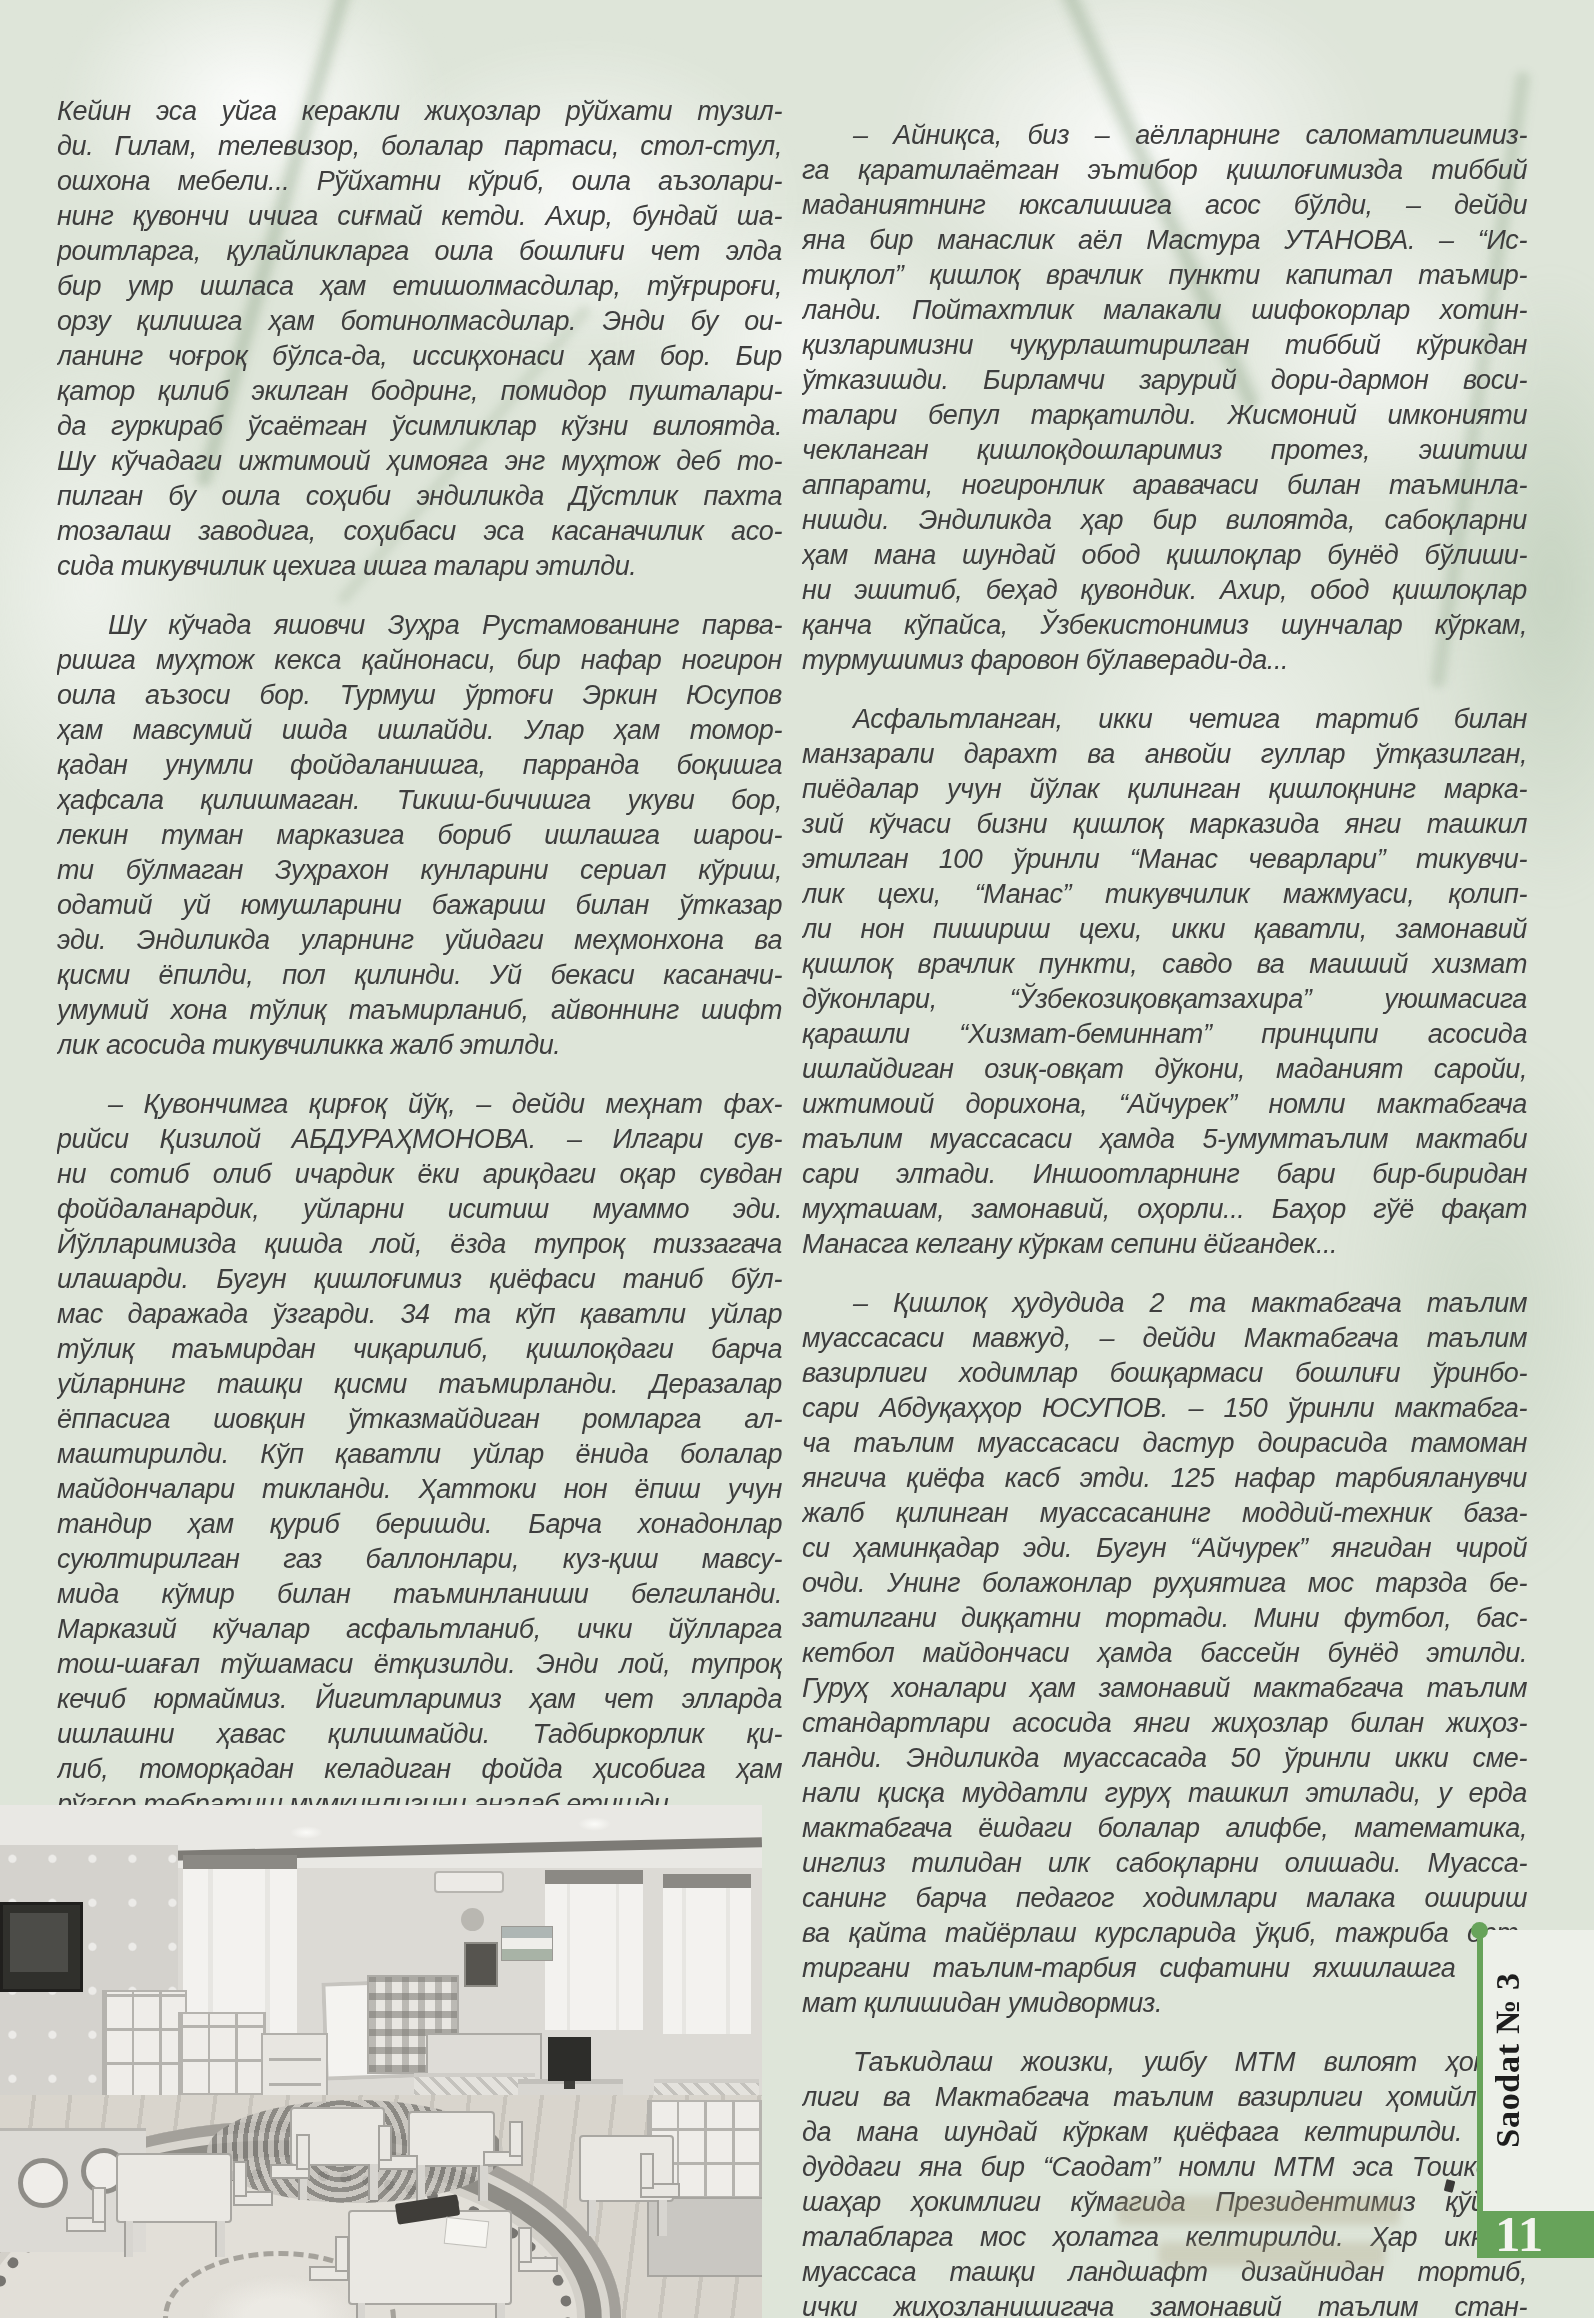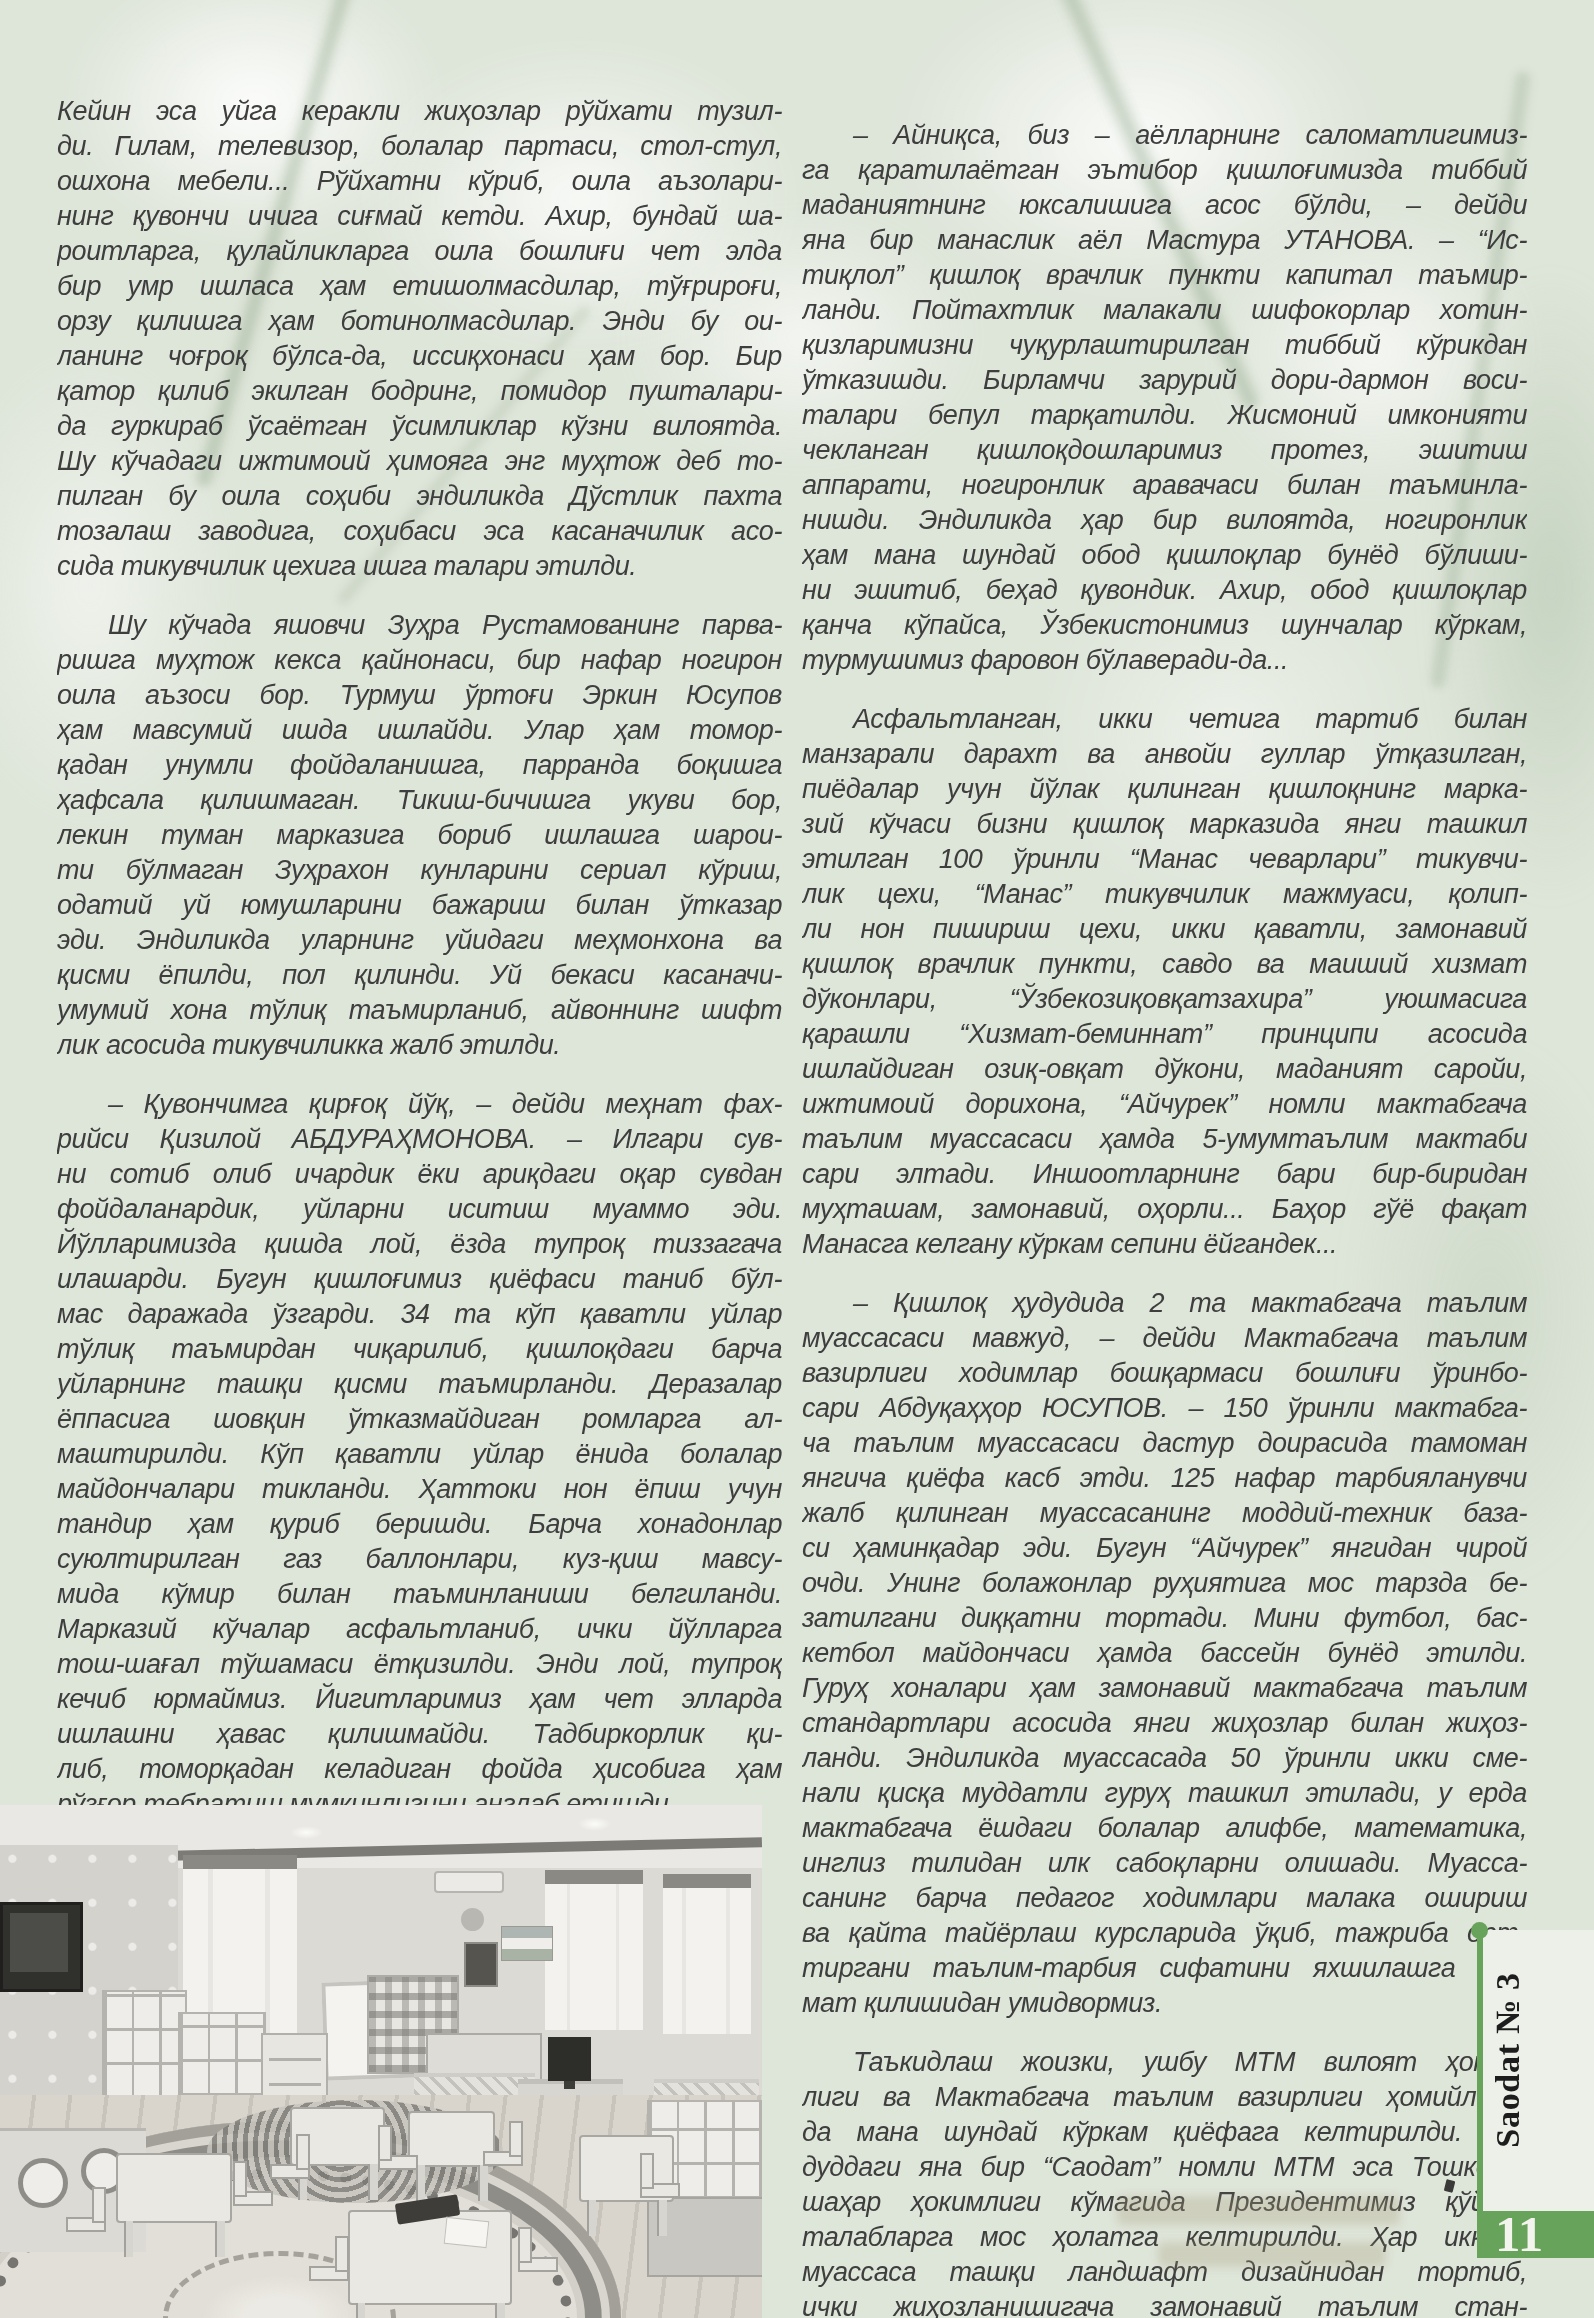--- a/index.html
+++ b/index.html
@@ -175,21 +175,21 @@
         <div class="ln">га қаратилаётган эътибор қишлоғимизда тиббий</div>
         <div class="ln">маданиятнинг юксалишига асос бўлди, – дейди</div>
         <div class="ln">яна бир манаслик аёл Мастура УТАНОВА. – “Ис-</div>
         <div class="ln">тиқлол” қишлоқ врачлик пункти капитал таъмир-</div>
         <div class="ln">ланди. Пойтахтлик малакали шифокорлар хотин-</div>
         <div class="ln">қизларимизни чуқурлаштирилган тиббий кўрикдан</div>
         <div class="ln">ўтказишди. Бирламчи зарурий дори-дармон воси-</div>
         <div class="ln">талари бепул тарқатилди. Жисмоний имконияти</div>
         <div class="ln">чекланган қишлоқдошларимиз протез, эшитиш</div>
         <div class="ln">аппарати, ногиронлик аравачаси билан таъминла-</div>
-        <div class="ln">нишди. Эндиликда ҳар бир вилоятда, ногиронлик</div>
+        <div class="ln">нишди. Эндиликда ҳар бир вилоятда, сабоқларни</div>
         <div class="ln">ҳам мана шундай обод қишлоқлар бунёд бўлиши-</div>
         <div class="ln">ни эшитиб, беҳад қувондик. Ахир, обод қишлоқлар</div>
         <div class="ln">қанча кўпайса, Ўзбекистонимиз шунчалар кўркам,</div>
         <div class="ln last">турмушимиз фаровон бўлаверади-да...</div>
       </div>
       <div class="para">
         <div class="ln ind">Асфальтланган, икки четига тартиб билан</div>
         <div class="ln">манзарали дарахт ва анвойи гуллар ўтқазилган,</div>
         <div class="ln">пиёдалар учун йўлак қилинган қишлоқнинг марка-</div>
         <div class="ln">зий кўчаси бизни қишлоқ марказида янги ташкил</div>

